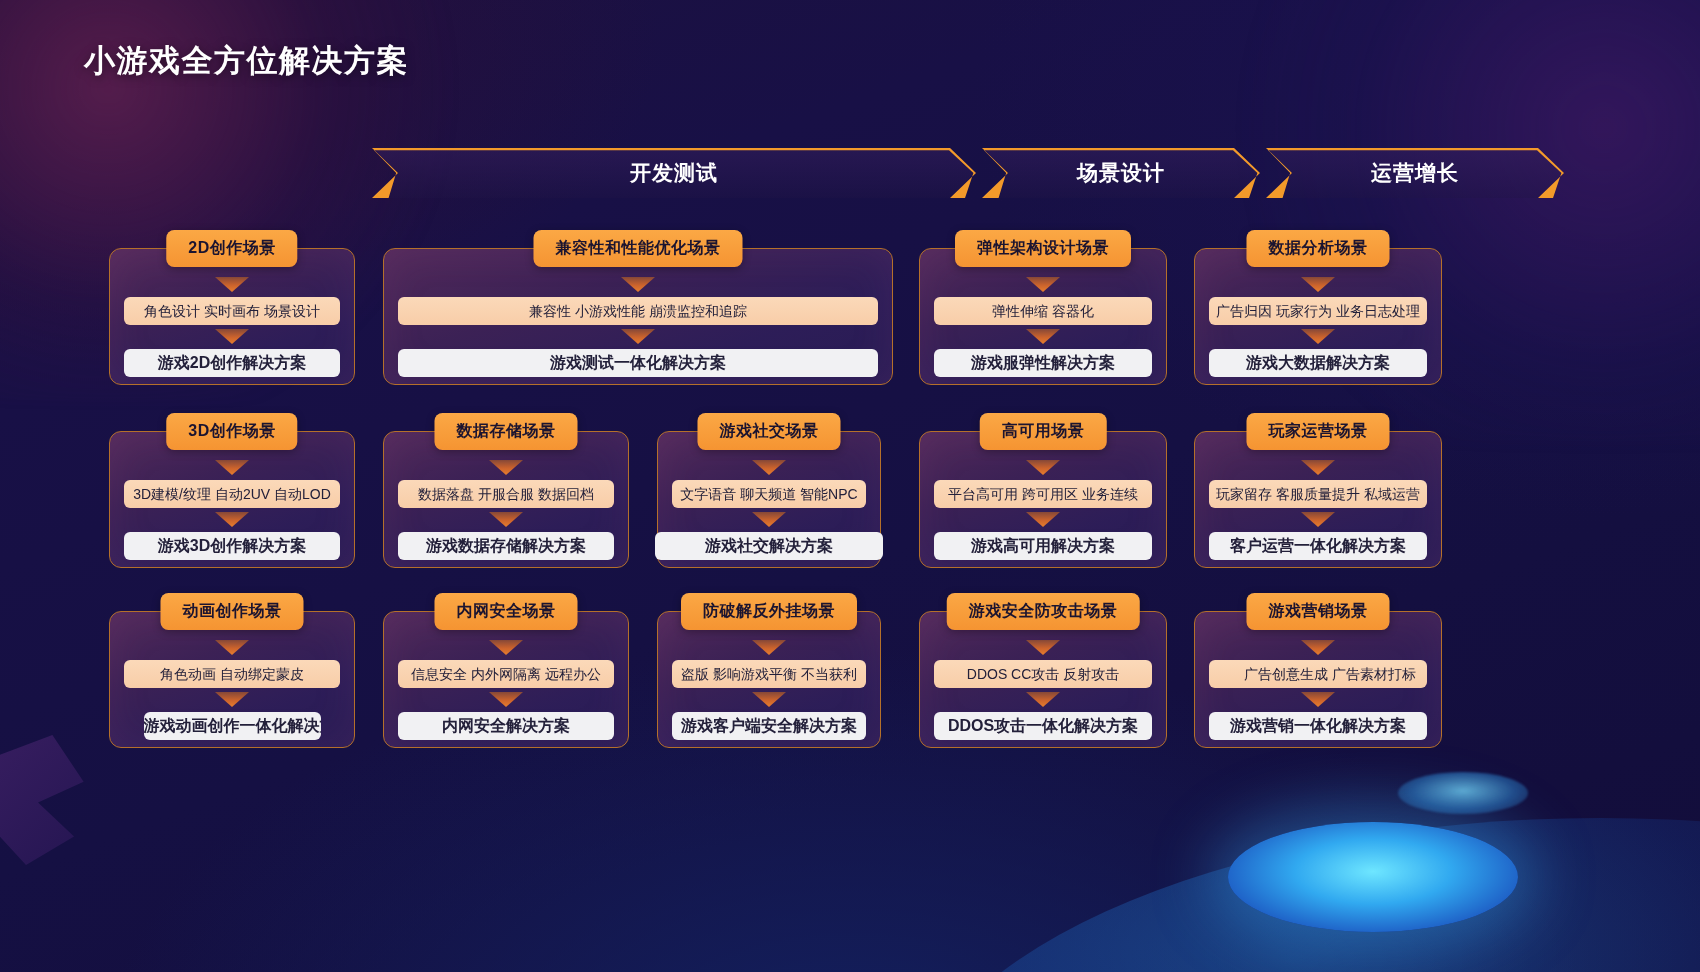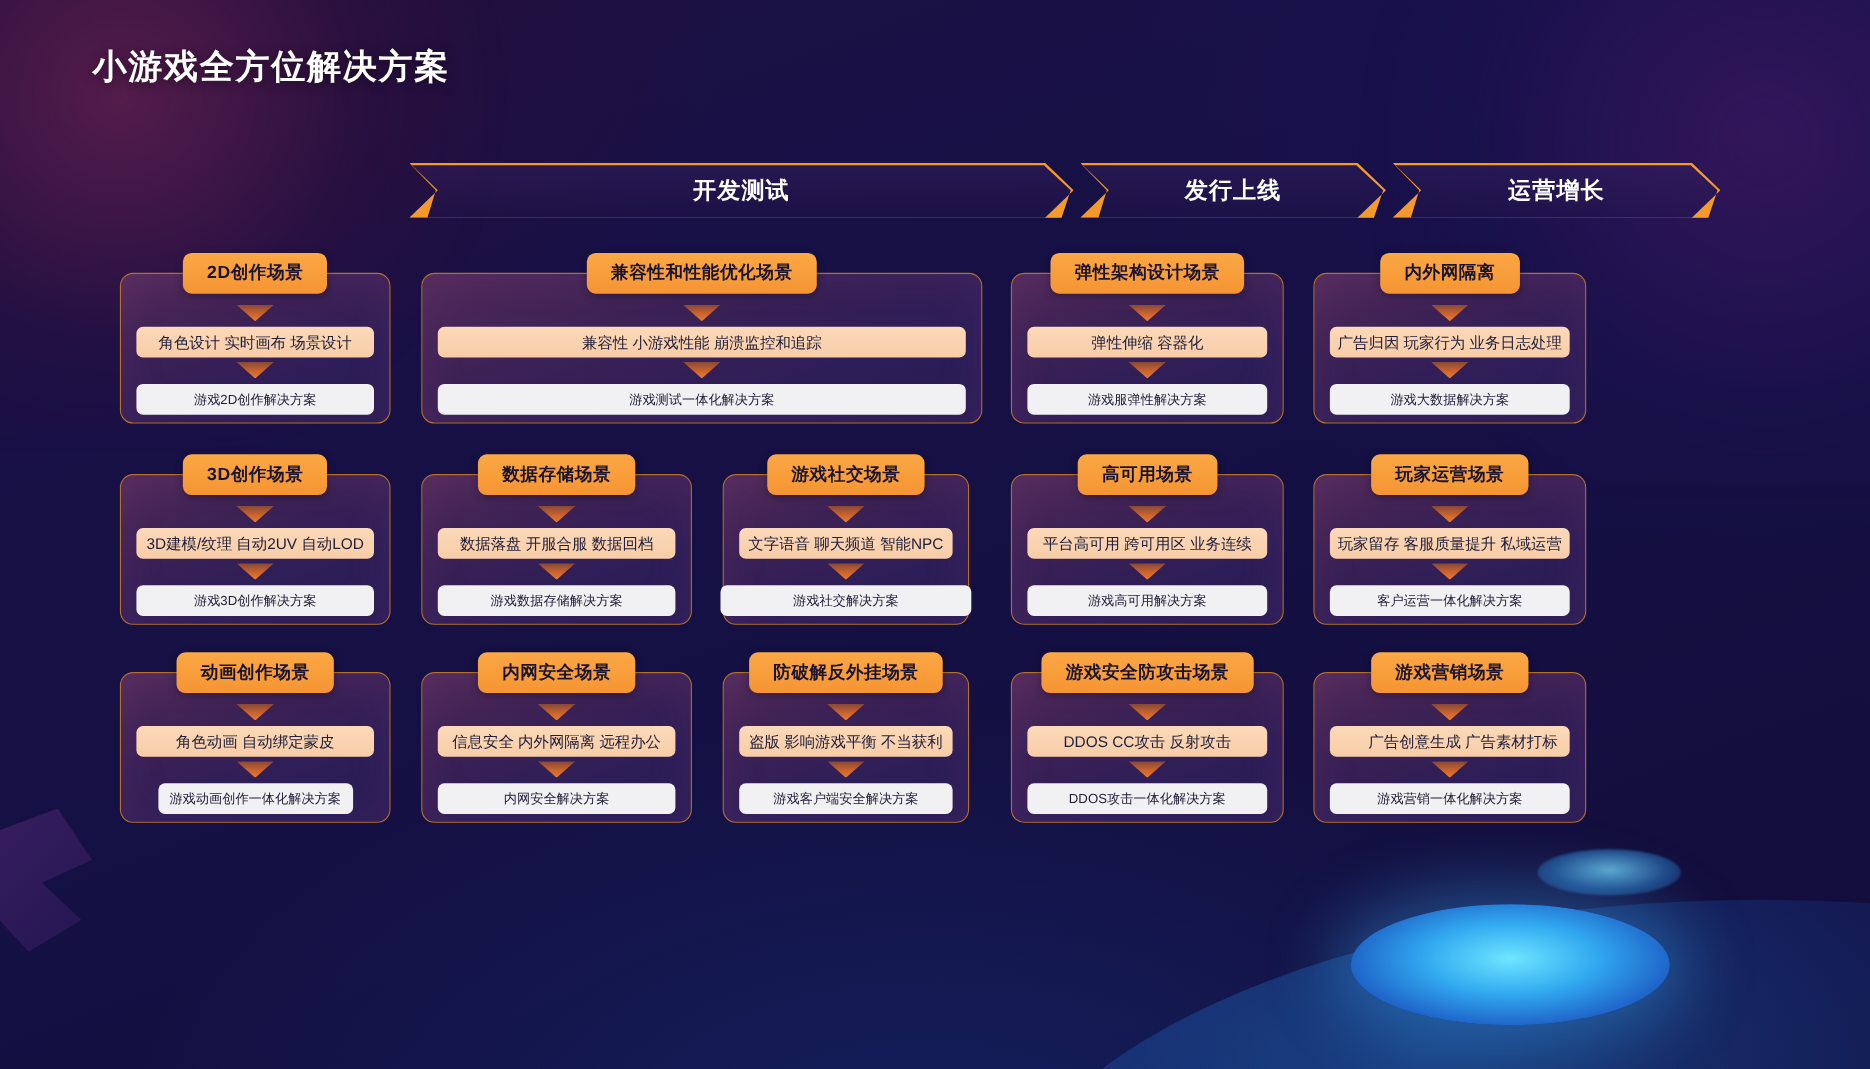--- a/index.html
+++ b/index.html
@@ -174,27 +174,28 @@
     border-radius: 6px;
     height: 28px;
     line-height: 28px;
     text-align: center;
     white-space: nowrap;
     overflow: hidden;
   }
   .sol-row {
     background: #f1f1f3;
     color: #23203a;
-    font-size: 12px;
+    font-size: 16px;
     border-radius: 6px;
     height: 28px;
     line-height: 28px;
     text-align: center;
     white-space: nowrap;
     overflow: hidden;
+    font-weight: bold;
   }
 </style>
 </head>
 <body>
 
 <div id="bg">
   <div id="bg-glow-left"></div>
   <div id="bg-glow-right"></div>
   <div id="bg-arc"></div>
   <div id="bg-shard"></div>
@@ -206,21 +207,21 @@
 
 <div id="stages">
     <div class="stage" style="left: 276px; width: 604px;">
       <div class="stage-shape"></div>
       <div class="stage-border"></div>
       <div class="stage-label">开发测试</div>
     </div>
     <div class="stage" style="left: 886px; width: 278px;">
       <div class="stage-shape"></div>
       <div class="stage-border"></div>
-      <div class="stage-label">发行上线</div>
+      <div class="stage-label">场景设计</div>
     </div>
     <div class="stage" style="left: 1170px; width: 298px;">
       <div class="stage-shape"></div>
       <div class="stage-border"></div>
       <div class="stage-label">运营增长</div>
     </div>
   </div>
 
 <div id="grid">
     <div class="card" style="left: 109px; top: 248px; width: 246px; height: 137px;">
@@ -250,21 +251,21 @@
       </div>
       <div class="scene-pill">弹性架构设计场景</div>
     </div>
     <div class="card" style="left: 1194px; top: 248px; width: 248px; height: 137px;">
       <div class="card-inner" style="padding-top: 28px;">
         <div class="arrow"></div>
         <div class="tag-row" style="width: 218px; margin-top: 5px;">广告归因 玩家行为 业务日志处理</div>
         <div class="arrow" style="margin-top: 4px;"></div>
         <div class="sol-row" style="width: 218px; margin-top: 5px;">游戏大数据解决方案</div>
       </div>
-      <div class="scene-pill">内外网隔离</div>
+      <div class="scene-pill">数据分析场景</div>
     </div>
     <div class="card" style="left: 109px; top: 431px; width: 246px; height: 137px;">
       <div class="card-inner" style="padding-top: 28px;">
         <div class="arrow"></div>
         <div class="tag-row" style="width: 216px; margin-top: 5px;">3D建模/纹理 自动2UV 自动LOD</div>
         <div class="arrow" style="margin-top: 4px;"></div>
         <div class="sol-row" style="width: 216px; margin-top: 5px;">游戏3D创作解决方案</div>
       </div>
       <div class="scene-pill">3D创作场景</div>
     </div>

